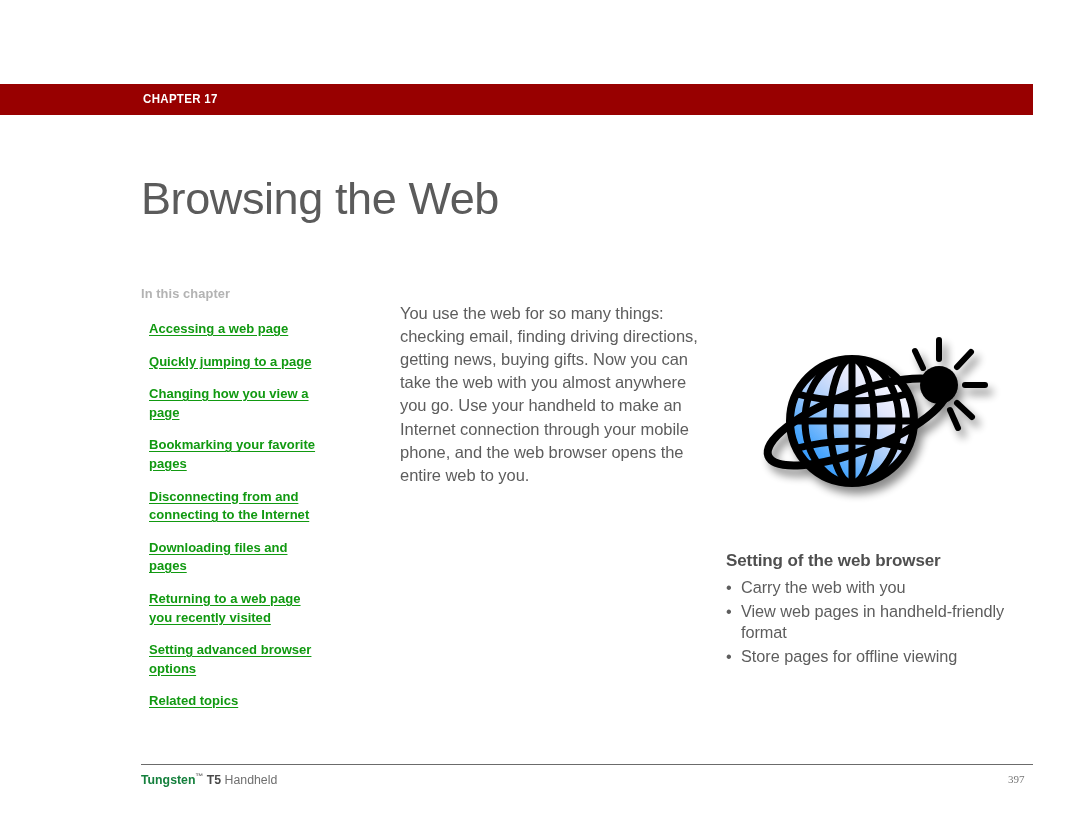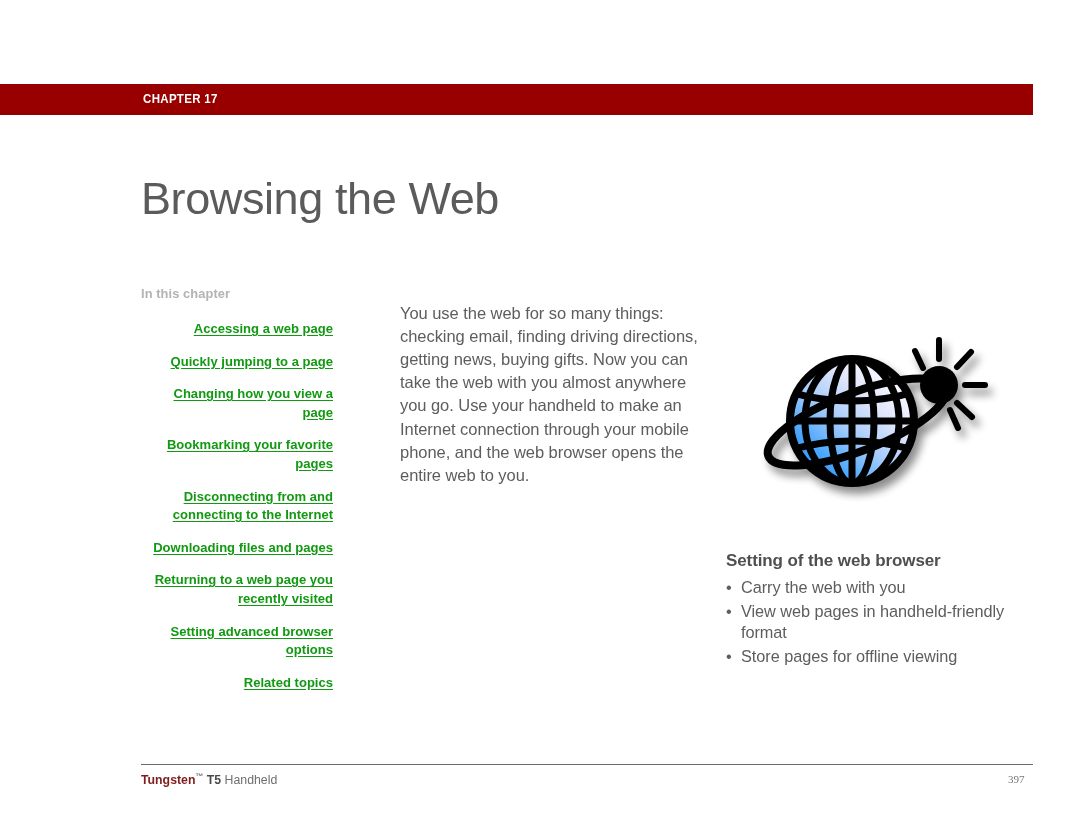--- a/index.html
+++ b/index.html
@@ -68,23 +68,22 @@
     font-size: 13.5px;
     font-weight: bold;
     color: #b3b3b3;
     letter-spacing: 0.1px;
     margin-bottom: 18px;
     transform: scaleX(0.95);
     transform-origin: left center;
   }
   .toc-list {
     list-style: none;
-    margin: 0;
+    margin: 8px;
     padding: 0;
-    text-align: right;
   }
   .toc-item {
     margin-bottom: 14px;
   }
   .toc-link {
     display: inline;
     font-size: 13.6px;
     font-weight: bold;
     color: #119911;
     text-decoration: underline;
@@ -172,21 +171,21 @@
   .footer-left {
     position: absolute;
     left: 141px;
     top: 772px;
     font-size: 12.3px;
     color: #6f6f6f;
     white-space: nowrap;
   }
   .footer-left .brand {
     font-weight: bold;
-    color: #7f1d1d;
+    color: #15803d;
   }
   .footer-left .tm {
     font-size: 8px;
     vertical-align: 5px;
     font-weight: bold;
   }
   .footer-left .model {
     font-weight: bold;
     color: #4a4a4a;
   }

